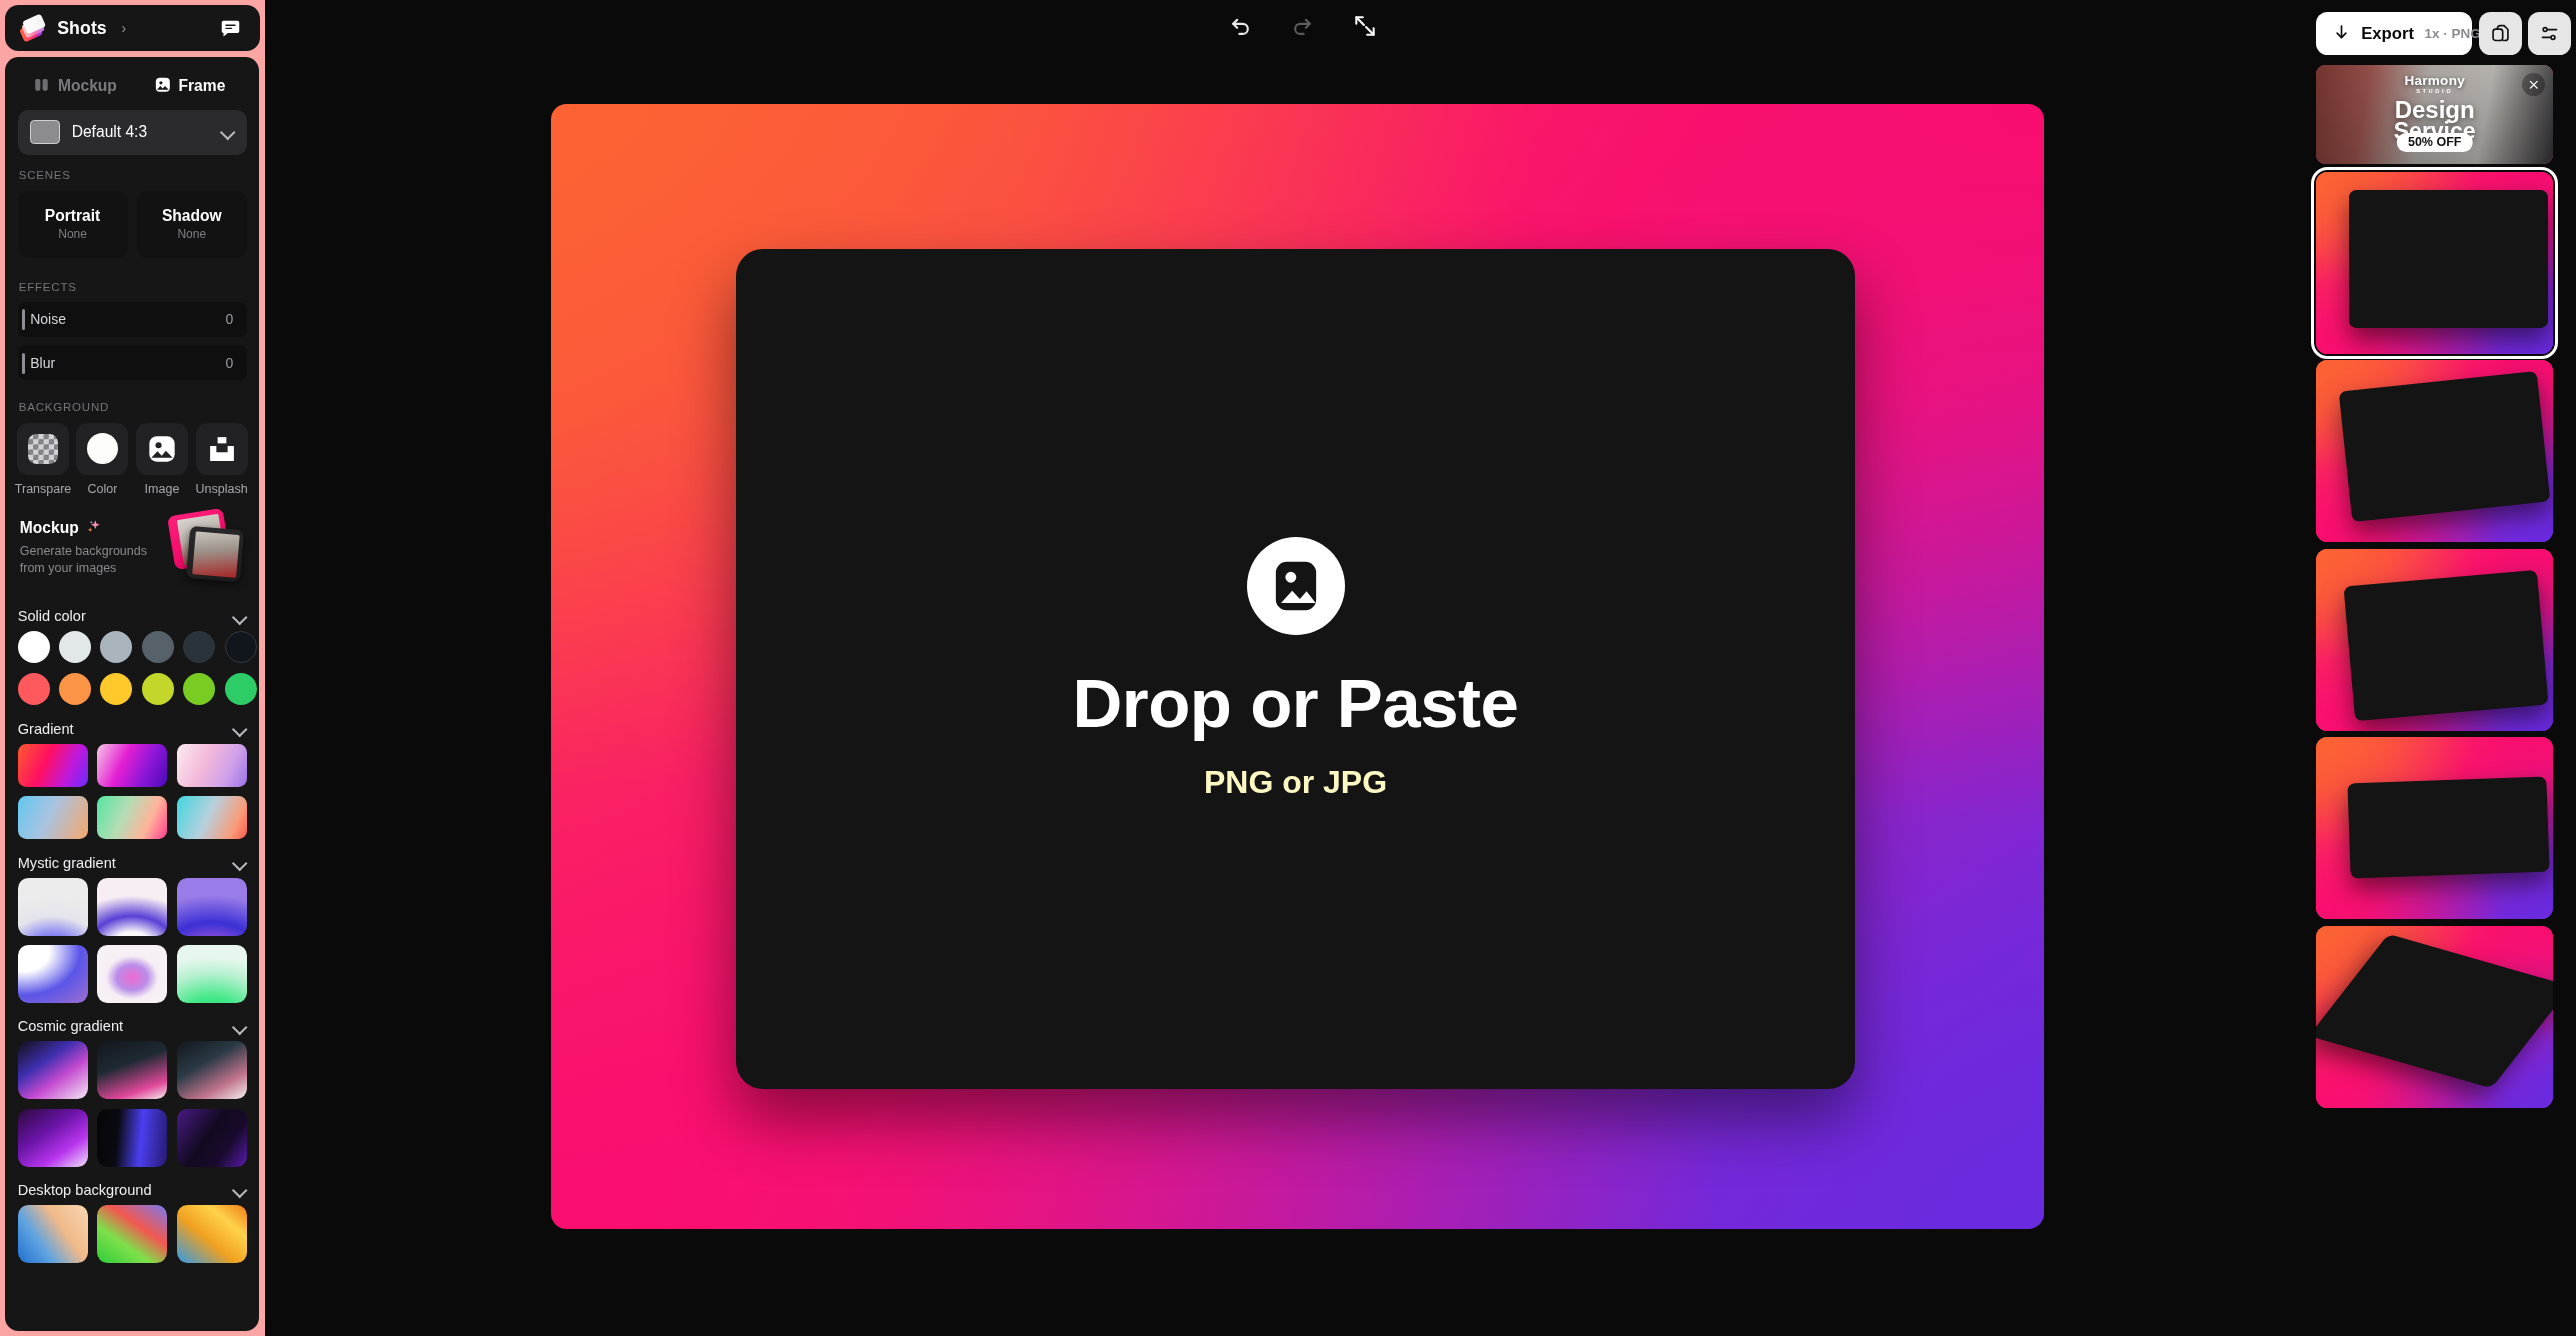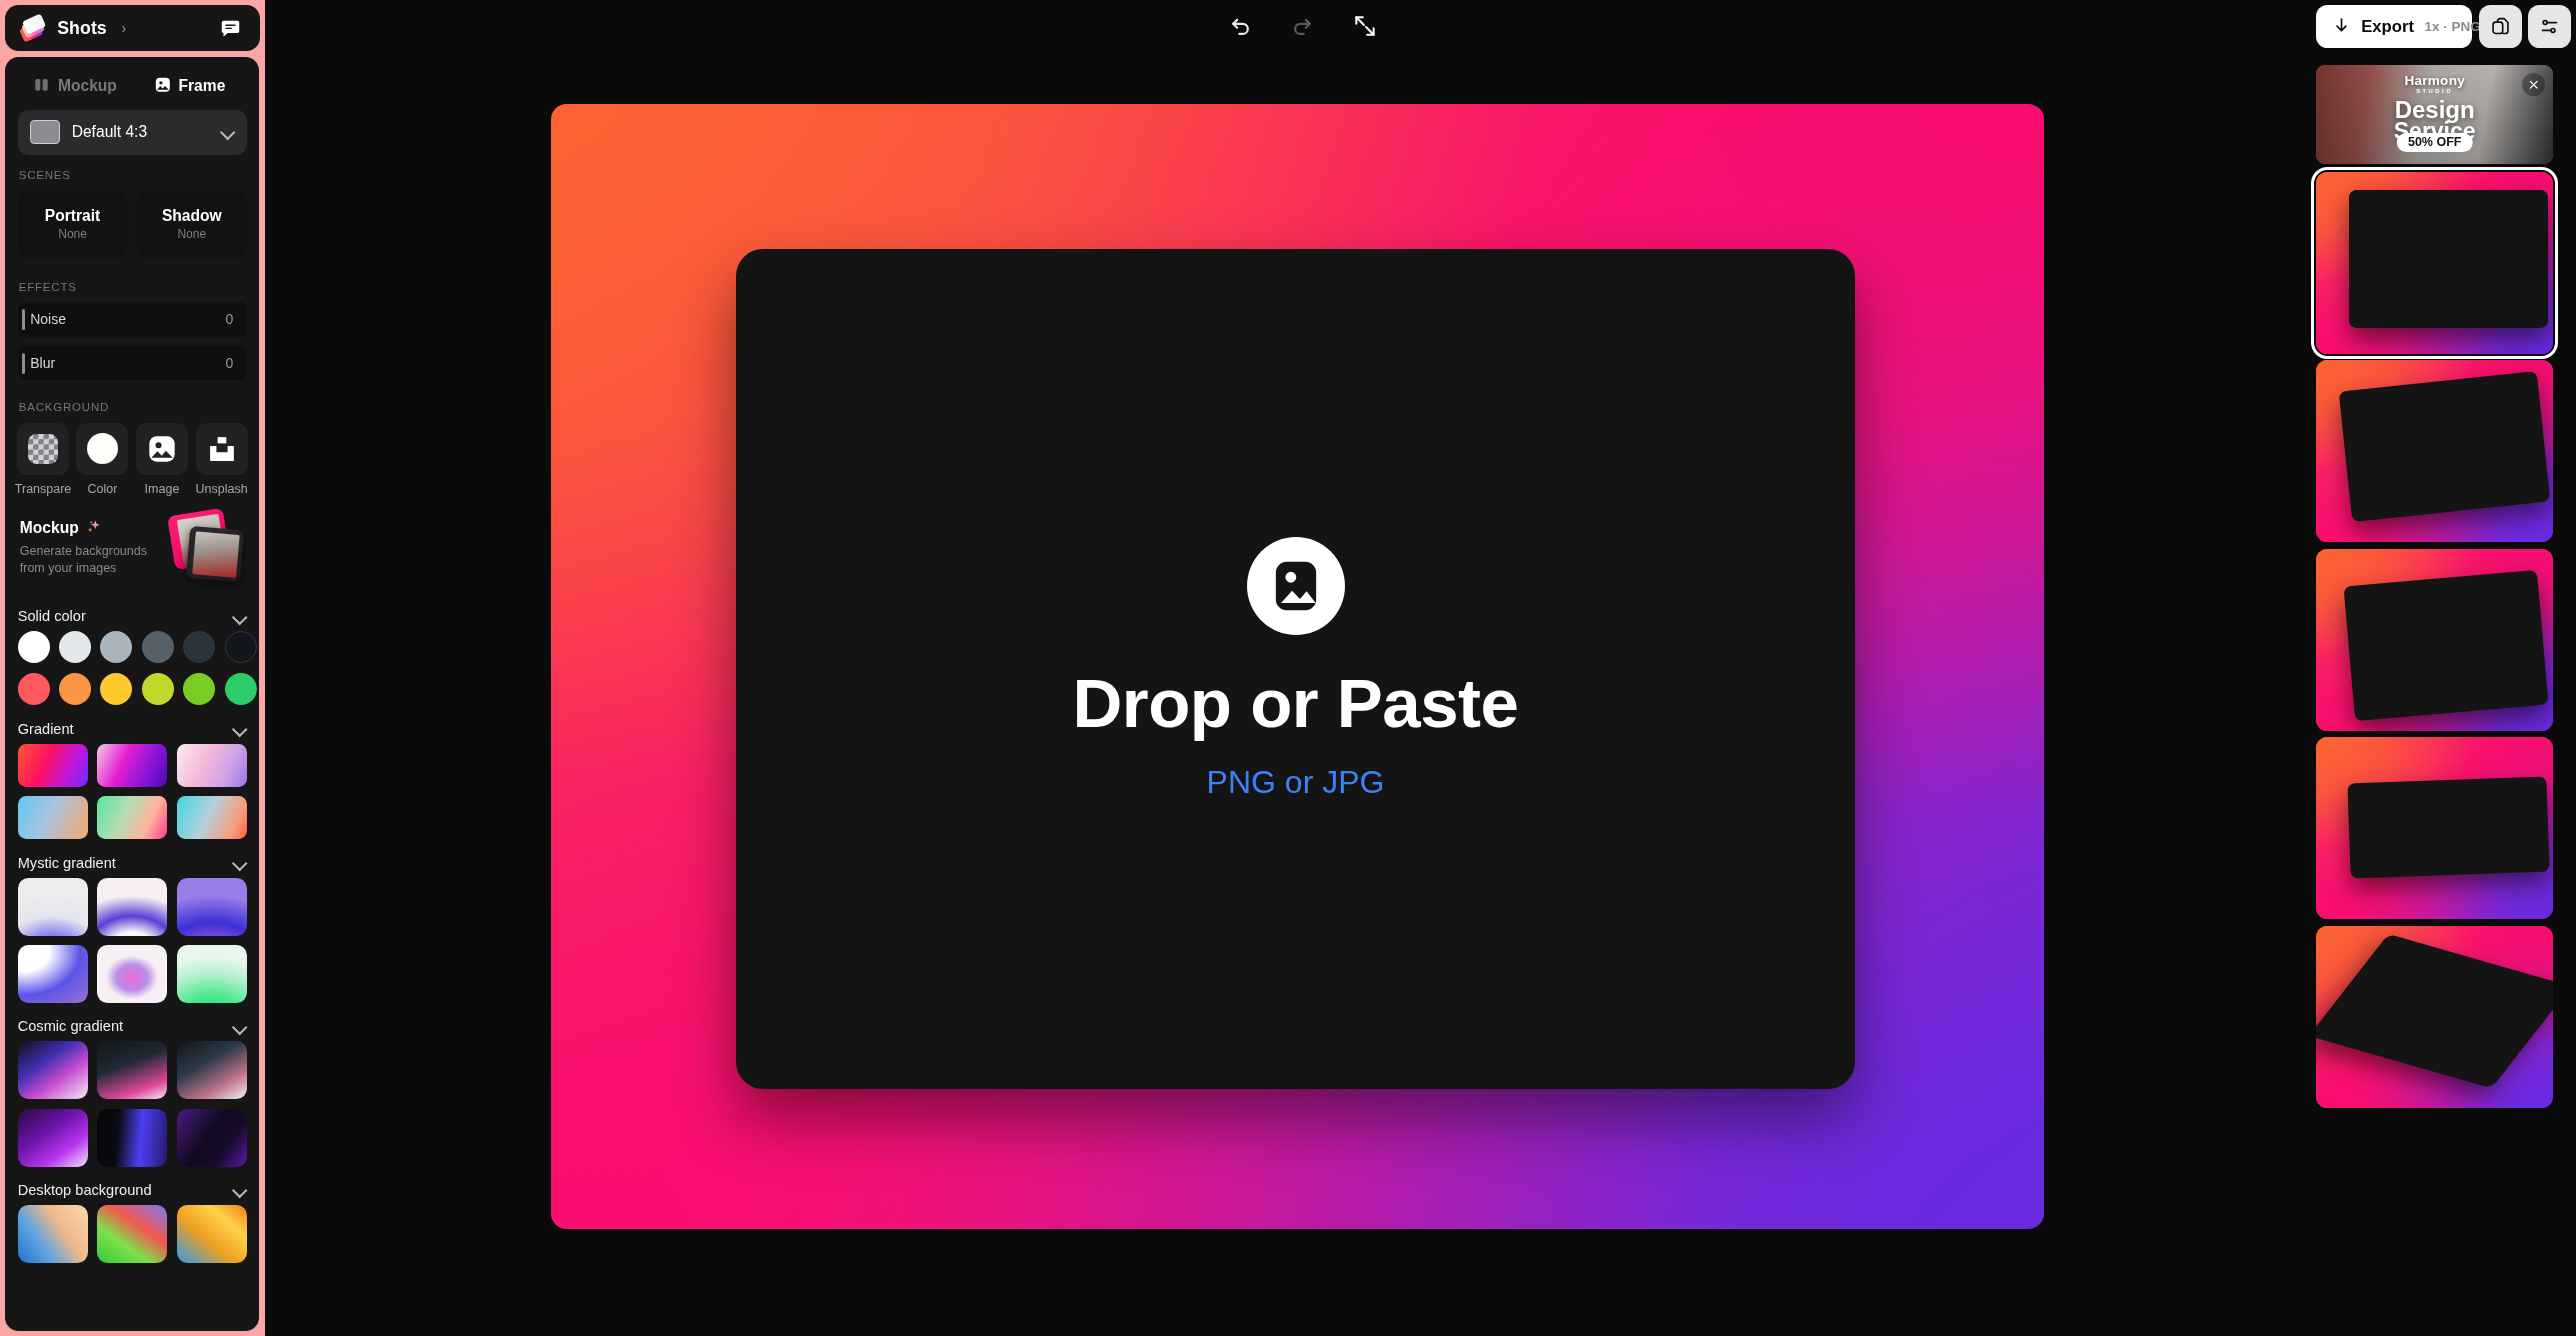--- a/index.html
+++ b/index.html
@@ -135,25 +135,25 @@
     position:absolute;left:185px;top:145px;width:1119px;height:840px;
     background:#141415;border-radius:27px;box-shadow:0 31px 62px rgba(0,0,0,.45);
     display:flex;flex-direction:column;align-items:center;justify-content:center;
     cursor:pointer;
   }
   #drop-icon{
     width:98px;height:98px;border-radius:50%;background:#fff;
     display:flex;align-items:center;justify-content:center;margin-bottom:34px;
   }
   #drop-title{font-size:69px;font-weight:600;letter-spacing:-0.5px;line-height:1}
-  #drop-sub{font-size:32px;color:#3b82f6;margin-top:26px;font-weight:400}
+  #drop-sub{font-size:32px;color:#fef9c3;margin-top:26px;font-weight:700}
 
   
   #rail{position:absolute;right:0;top:0;width:265px;height:1336px;background:#0a0a0a;padding:5.2px;overflow:hidden}
-  #export-row{display:flex;align-items:flex-start;gap:6.2px;height:50px;margin-bottom:9.4px}
+  #export-row{display:flex;align-items:flex-end;gap:6.2px;height:50px;margin-bottom:9.4px}
   #export-btn{
     flex:1;height:43px;background:#fff;color:#0a0a0a;border-radius:11.5px;
     display:flex;align-items:center;gap:10.4px;padding:0 15.6px;cursor:pointer;min-width:0;
   }
   #export-label{font-size:16.7px;font-weight:700}
   #export-meta{font-size:13.5px;color:#8b8b90;font-weight:700;white-space:nowrap}
   .rail-icon-btn{
     width:43px;height:43px;border-radius:11.5px;background:#e6e6e6;
     display:flex;align-items:center;justify-content:center;cursor:pointer;flex:0 0 auto;
   }

